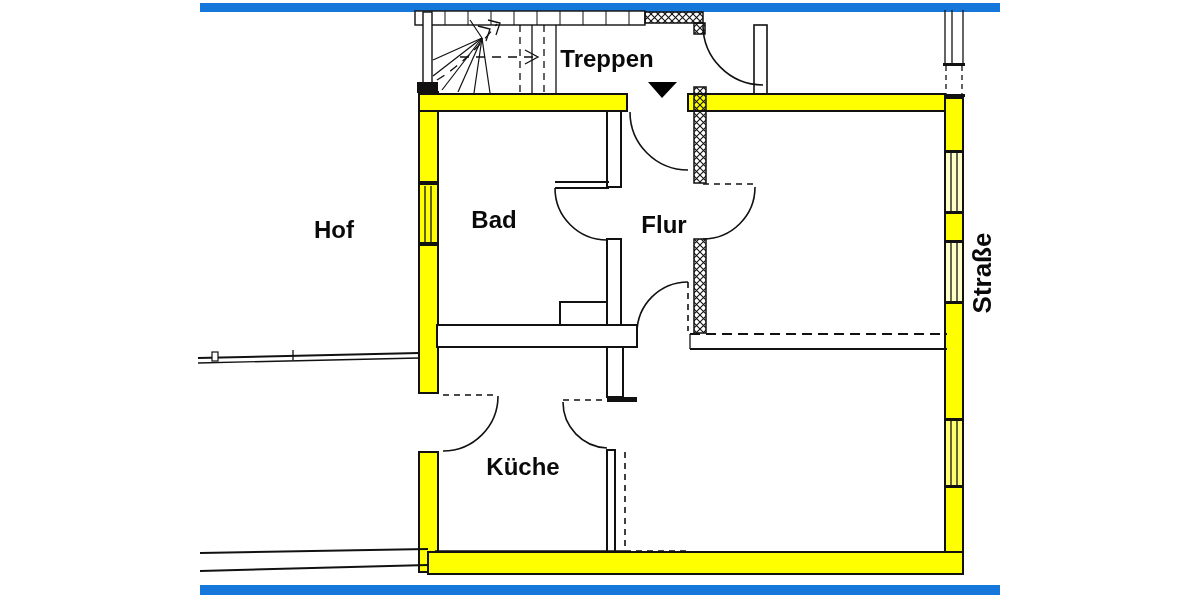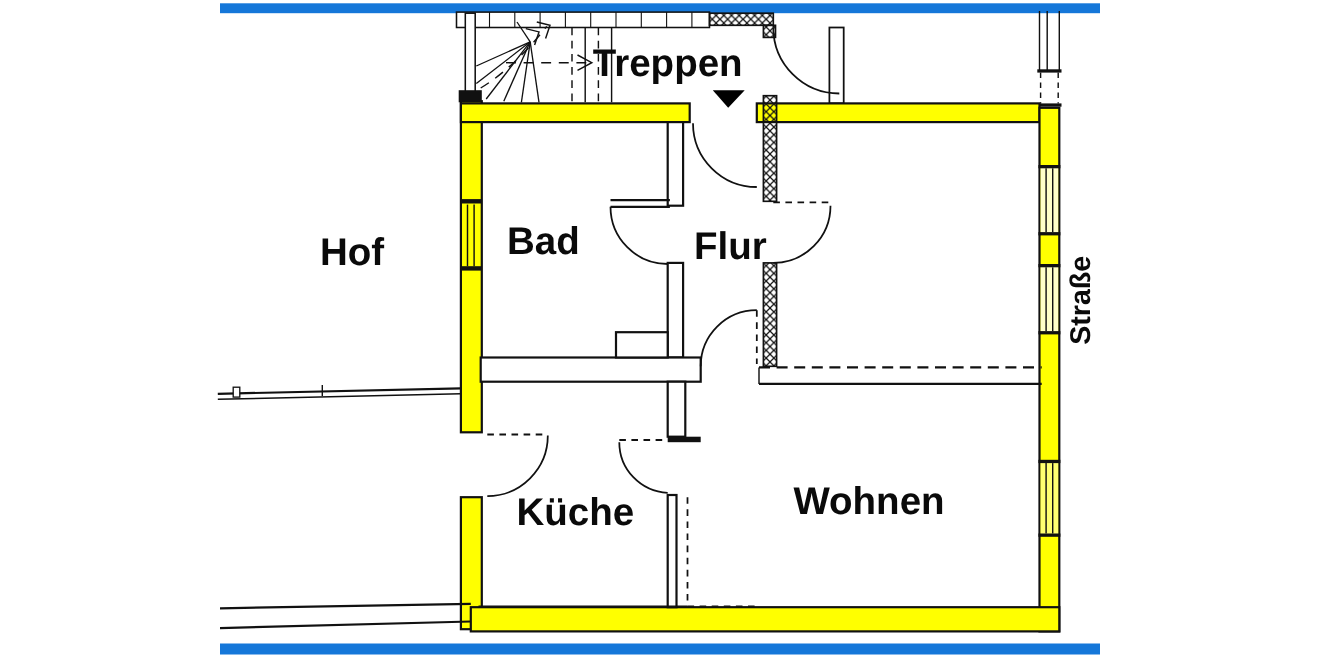--- a/index.html
+++ b/index.html
@@ -16,21 +16,21 @@
   .cap{fill:#111;stroke:none;}
   .iw{fill:#fff;stroke:#111;stroke-width:2;}
   .hatch{fill:url(#xhatch);stroke:#111;stroke-width:1.5;}
   .ln{stroke:#111;stroke-width:2;fill:none;}
   .ln-thin{stroke:#111;stroke-width:1.3;fill:none;}
   .ln-dash{stroke:#111;stroke-width:1.6;fill:none;stroke-dasharray:6 5;}
   .arc{stroke:#111;stroke-width:1.6;fill:none;}
   .tri{fill:#000;stroke:none;}
   .lbl{
     position:absolute;transform:translate(-50%,-50%);
-    font-weight:bold;font-size:35px;color:#0a0a0a;white-space:nowrap;line-height:31px;
+    font-weight:bold;font-size:24px;color:#0a0a0a;white-space:nowrap;line-height:31px;
     text-align:center;
   }
   .lbl.vertical{transform:translate(-50%,-50%) rotate(-90deg);font-size:26px;}
 </style>
 </head>
 <body>
 
 <div class="stage">
 
   <svg width="1200" height="600" viewBox="0 0 1200 600">
@@ -199,20 +199,19 @@
       <rect x="212" y="352" width="6" height="9" fill="#fff" stroke="#111" stroke-width="1.2"></rect>
       <line class="ln-thin" x1="293" y1="350" x2="293" y2="360"></line>
       <line class="ln" x1="200" y1="553" x2="428" y2="549"></line>
       <line class="ln" x1="200" y1="571" x2="428" y2="565"></line>
     </g>
   </svg>
 
   <div class="lbl" style="left:607px;top:58px">
     <div>Treppen</div>
   </div>
-  <div class="lbl" style="left:320px;top:229px">Hof</div>
+  <div class="lbl" style="left:334px;top:229px">Hof</div>
   <div class="lbl" style="left:494px;top:219px">Bad</div>
   <div class="lbl" style="left:664px;top:224px">Flur</div>
   <div class="lbl vertical" style="left:982px;top:273px">Straße</div>
   <div class="lbl" style="left:523px;top:466px">Küche</div>
-  <div class="lbl" style="left:790px;top:456px">Wohnen</div>
 
 </div>
 
 </body></html>

